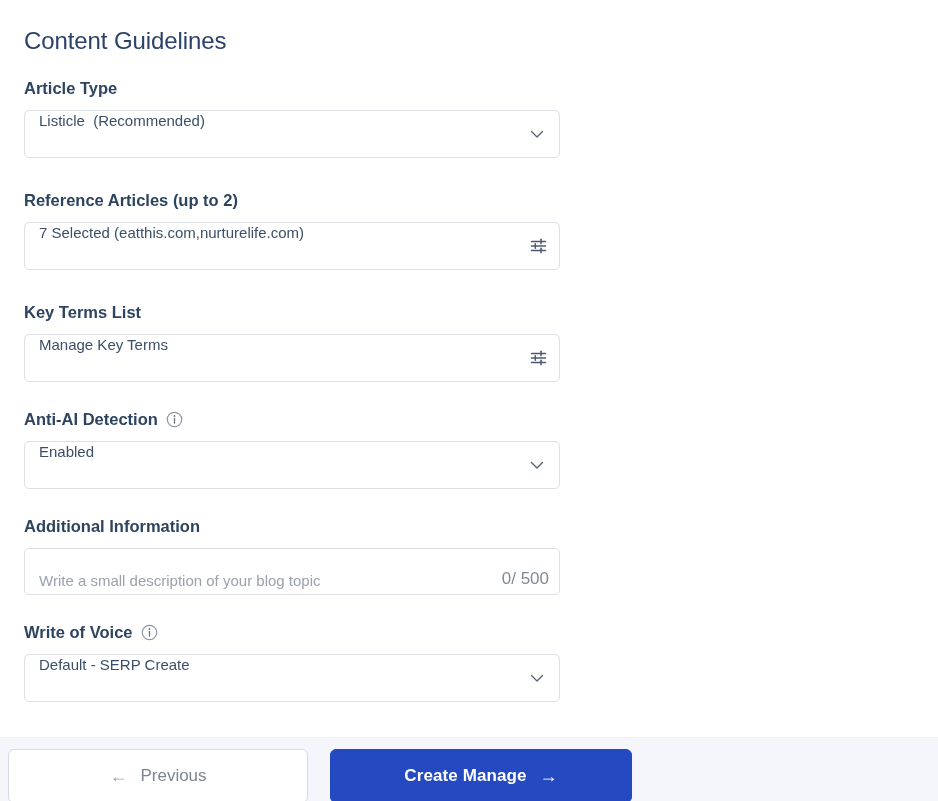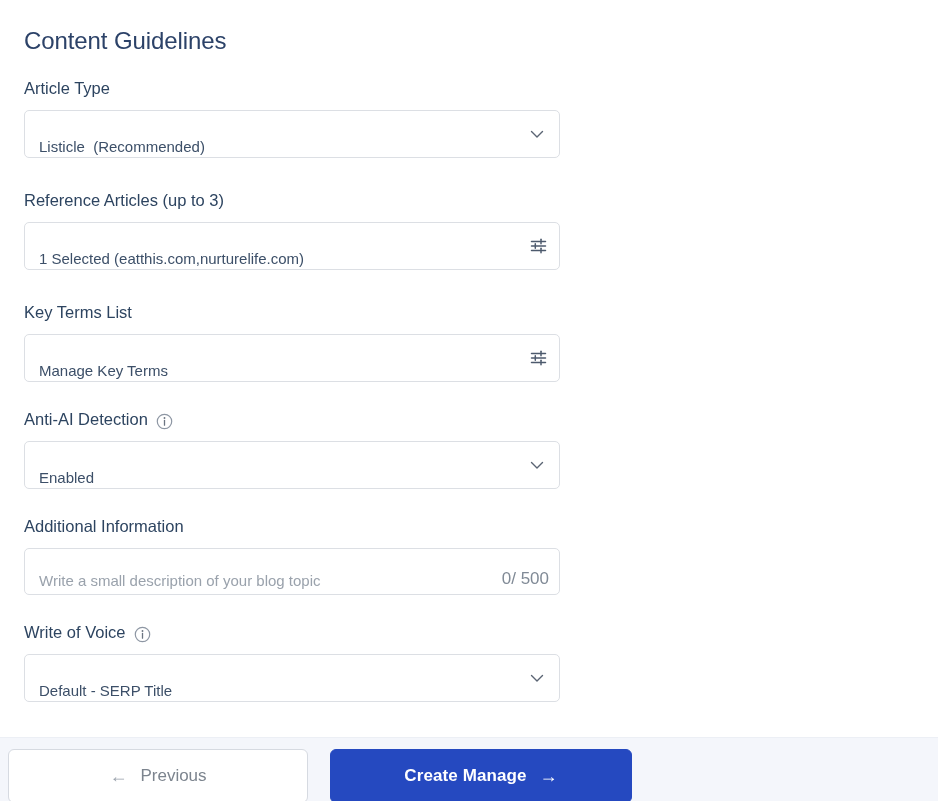--- a/index.html
+++ b/index.html
@@ -48,38 +48,38 @@
     color: #2c4268;
     letter-spacing: -0.1px;
     line-height: 30px;
     margin-bottom: 21px;
   }
 
   .field-group { margin-bottom: 0; }
 
   .field-label {
     font-size: 16.5px;
-    font-weight: 400;
+    font-weight: 700;
     color: #2d4460;
     line-height: 22px;
     display: flex;
-    align-items: flex-end;
+    align-items: center;
     gap: 8px;
     margin-bottom: 11px;
   }
 
   .control {
     position: relative;
     width: 536px;
     height: 48px;
     border: 1px solid #dcdfe4;
     border-radius: 5px;
     background: #fff;
     display: flex;
-    align-items: flex-end;
+    align-items: flex-start;
     padding: 0 14px;
   }
 
   .control .value {
     font-size: 15px;
     color: #3c4f68;
     white-space: pre;
     line-height: 20px;
   }
 
@@ -214,24 +214,24 @@
               <polyline points="4.5,7.5 10,13 15.5,7.5"></polyline>
             </svg>
         </span>
       </div>
     </div>
 
     <div class="spacer-31"></div>
 
     <div class="field-group">
       <div class="field-label">
-        <span>Reference Articles (up to 3)</span>
-      </div>
-      <div class="control">
-        <span class="value">1 Selected (eatthis.com,nurturelife.com)</span>
+        <span>Reference Articles (up to 2)</span>
+      </div>
+      <div class="control">
+        <span class="value">7 Selected (eatthis.com,nurturelife.com)</span>
         <span class="icon-tune">
           <svg viewBox="0 0 17 17" width="17" height="17" fill="none" stroke="#4d5a6d" stroke-width="1.5" stroke-linecap="round">
             <line x1="1.5" y1="4" x2="15.5" y2="4"></line>
             <line x1="1.5" y1="8.5" x2="15.5" y2="8.5"></line>
             <line x1="1.5" y1="13" x2="15.5" y2="13"></line>
             <line x1="11" y1="1.8" x2="11" y2="6.2"></line>
             <line x1="5.3" y1="6.3" x2="5.3" y2="10.7"></line>
             <line x1="11" y1="10.8" x2="11" y2="15.2"></line>
           </svg>
         </span>
@@ -301,21 +301,21 @@
         <span>Write of Voice</span>
         <span class="icon-info">
           <svg viewBox="0 0 17 17" width="17" height="17" fill="none">
             <circle cx="8.5" cy="8.5" r="7.2" stroke="#8d96a3" stroke-width="1.2"></circle>
             <circle cx="8.5" cy="5" r="0.95" fill="#6b7481"></circle>
             <line x1="8.5" y1="7.4" x2="8.5" y2="12.2" stroke="#6b7481" stroke-width="1.3" stroke-linecap="round"></line>
           </svg>
         </span>
       </div>
       <div class="control">
-        <span class="value">Default - SERP Title</span>
+        <span class="value">Default - SERP Create</span>
         <span class="icon-chevron">
           <svg viewBox="0 0 20 20" width="20" height="20" fill="none" stroke="#5a6473" stroke-width="1.4" stroke-linecap="round" stroke-linejoin="round">
               <polyline points="4.5,7.5 10,13 15.5,7.5"></polyline>
             </svg>
         </span>
       </div>
     </div>
 
     <div class="spacer-34"></div>
 

